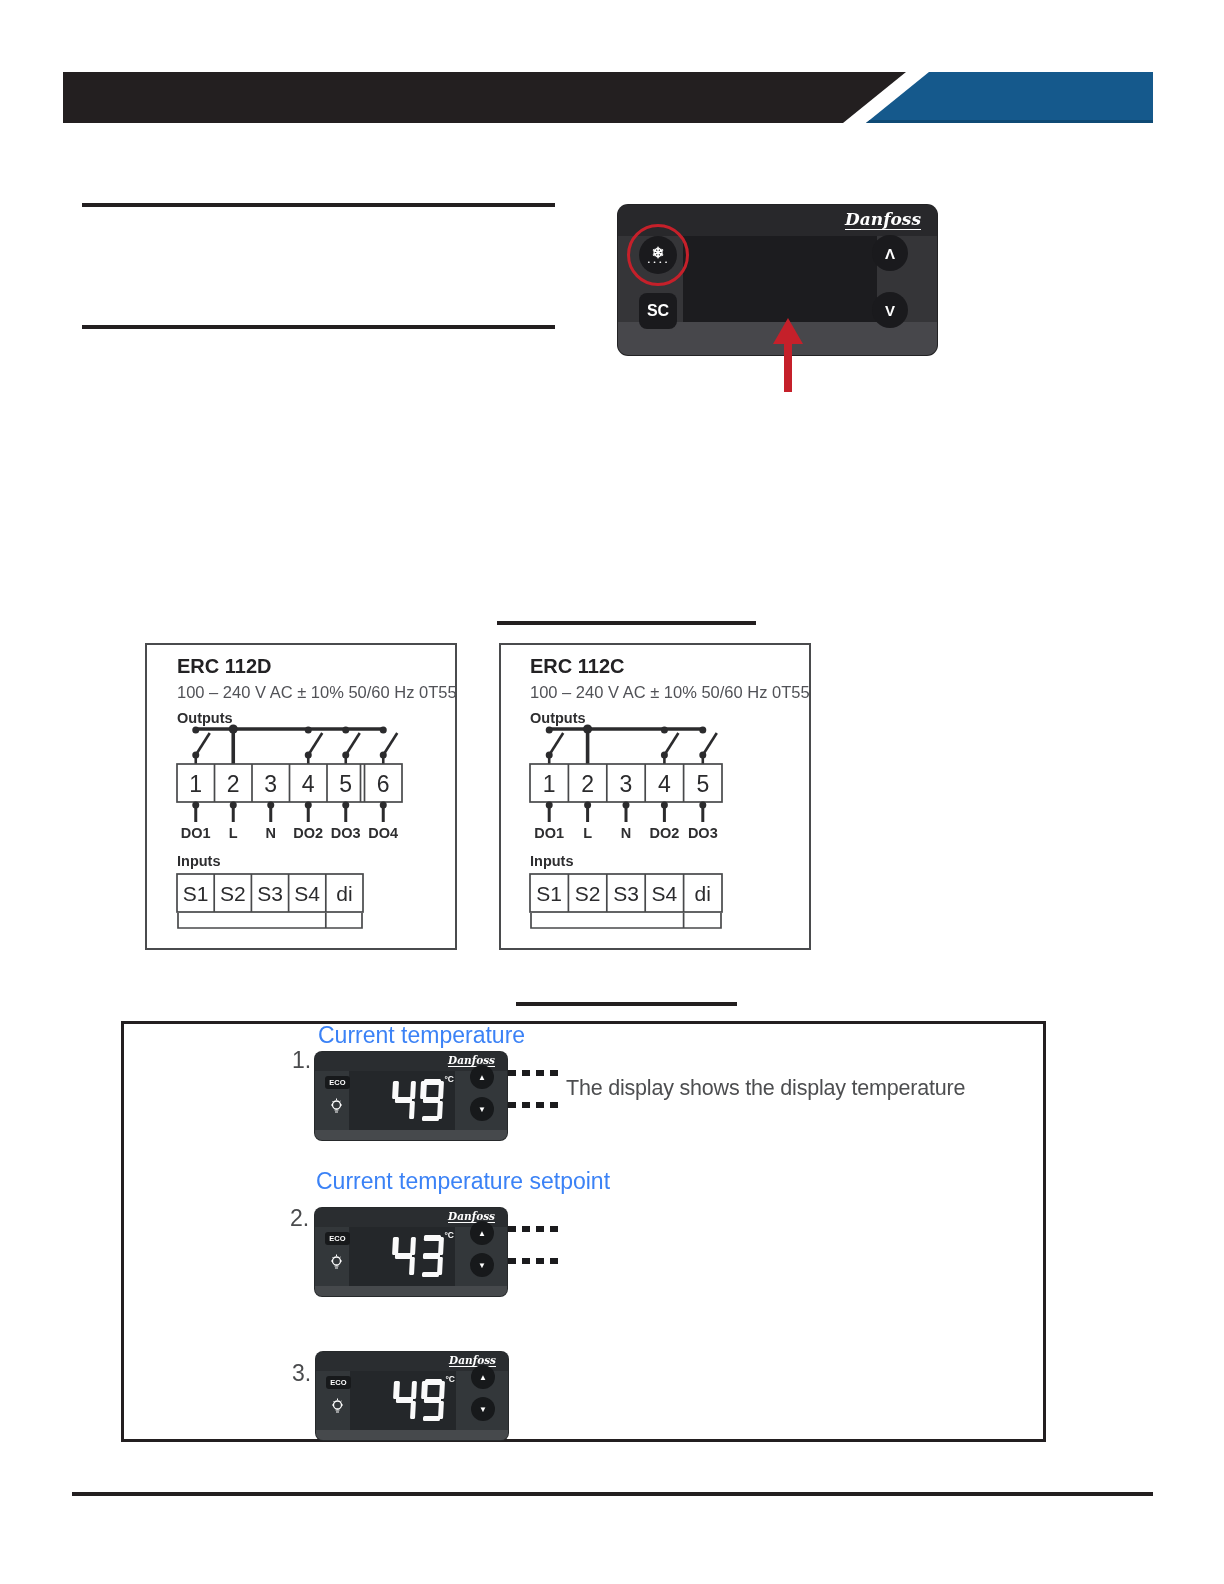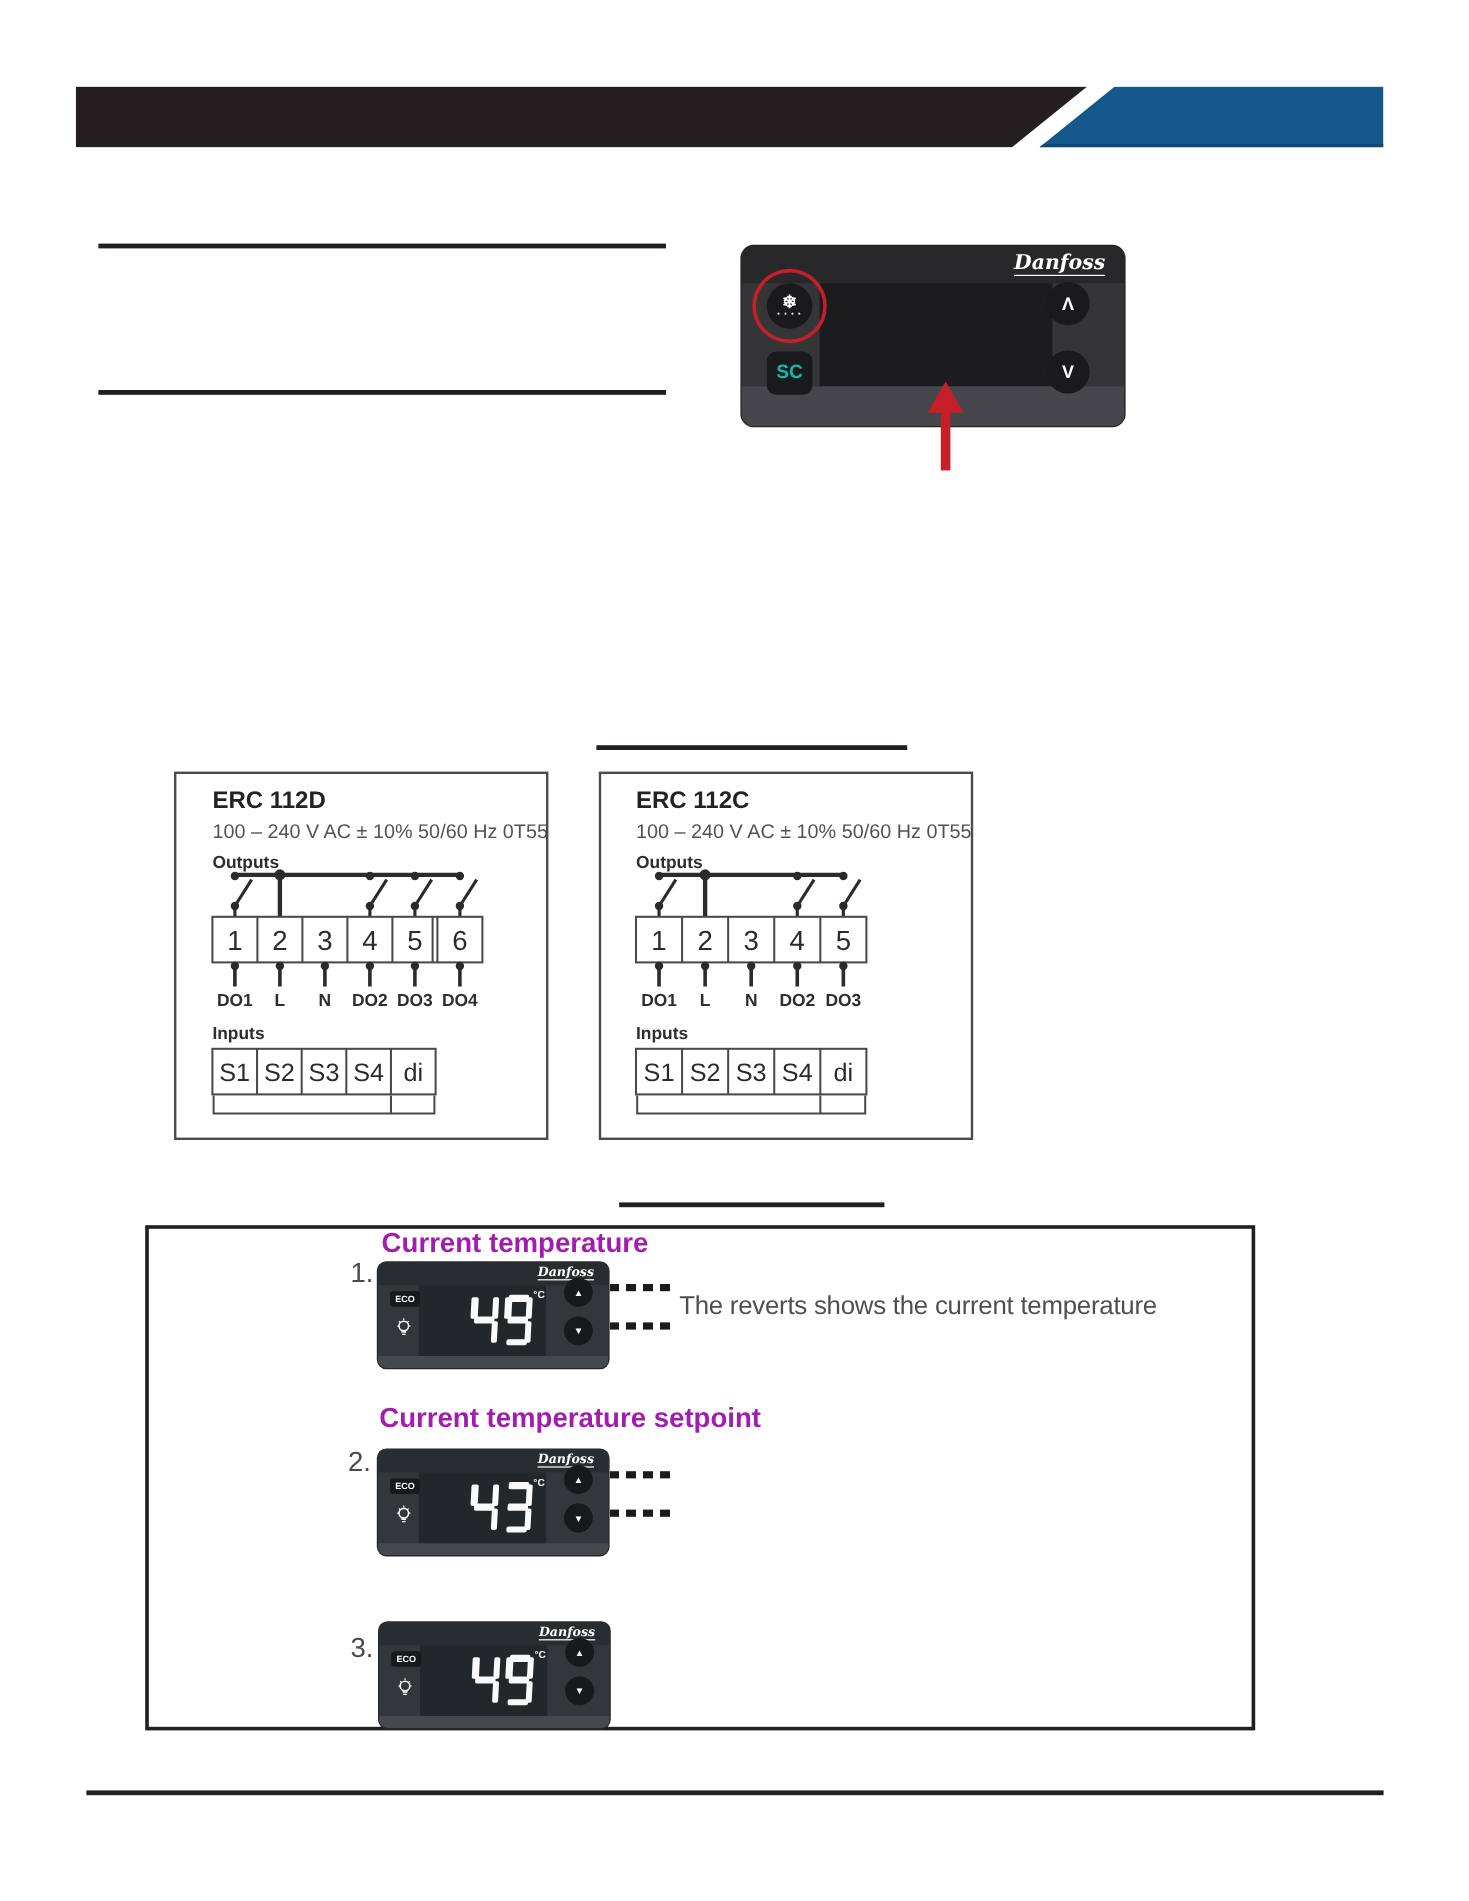--- a/index.html
+++ b/index.html
@@ -26,41 +26,41 @@
              font-style:italic;font-weight:bold;font-size:17px;border-bottom:1.5px solid #fff;line-height:1.1;}
   .ctrl-display{position:absolute;left:65px;top:31px;width:194px;height:86px;background:#1c1c1f;}
   .ctrl-bottom{position:absolute;left:0;top:117px;width:100%;height:33px;background:#47474b;}
   .ctrl-btn{position:absolute;background:#1a1a1d;border-radius:50%;display:flex;align-items:center;
             justify-content:center;color:#ffffff;font-weight:bold;}
   .ctrl-defrost{left:21px;top:31px;width:38px;height:38px;flex-direction:column;line-height:1;}
   .ctrl-defrost .flake{font-size:15px;}
   .ctrl-defrost .dots{font-size:6px;letter-spacing:1px;margin-top:-1px;}
   .ctrl-sc{left:21px;top:88px;width:38px;height:36px;background:#1a1a1d;border-radius:8px;
            position:absolute;display:flex;align-items:center;justify-content:center;
-           color:#14b8a6;font-weight:bold;font-size:16px;}
+           color:#ffffff;font-weight:bold;font-size:16px;}
   .ctrl-up{left:254px;top:30px;width:36px;height:36px;font-size:15px;}
   .ctrl-down{left:254px;top:87px;width:36px;height:36px;font-size:15px;}
   .red-circle{left:627px;top:224px;width:62px;height:62px;border:3.5px solid #c5202a;
               border-radius:50%;box-sizing:border-box;}
 
   
   .diagram-box{width:312px;height:307px;border:2px solid #4a4b4d;box-sizing:border-box;background:#fff;}
   svg text{font-family:"Liberation Sans",sans-serif;}
   .svg-title{font-size:20px;font-weight:bold;fill:#232224;}
   .svg-sub{font-size:16.5px;fill:#515257;}
   .svg-lab{font-size:14.5px;font-weight:600;fill:#2e2e30;}
   .svg-num{font-size:23px;fill:#2b2b2d;text-anchor:middle;}
   .svg-in{font-size:21px;fill:#2b2b2d;text-anchor:middle;}
   .svg-do{font-size:14.5px;font-weight:600;fill:#2e2e30;text-anchor:middle;}
   .wire{stroke:#2b2b2d;}
   .grid{stroke:#48494b;fill:none;}
 
   
   .steps-box{left:121px;top:1021px;width:925px;height:421px;border:3px solid #231f20;box-sizing:border-box;}
-  .step-head{font-size:23px;font-weight:bold;color:#a21caf;}
+  .step-head{font-size:23px;font-weight:normal;color:#3b82f6;}
   .step-num{font-size:23px;color:#4a4b4d;}
   .step-text{font-size:21.5px;color:#4d4e50;letter-spacing:-0.2px;line-height:29.5px;white-space:nowrap;}
   .dash-row{height:6px;background:repeating-linear-gradient(90deg,#1b1b1d 0 8px,transparent 8px 14px);}
 
   
   .sd{width:192px;height:88px;background:#33373a;border-radius:7px;overflow:hidden;
       box-shadow:0 0 0 1px #26292b;}
   .sd-top{position:absolute;left:0;top:0;width:100%;height:19px;background:#2a2d30;}
   .sd-logo{position:absolute;right:12px;top:2px;color:#fff;font-family:"DejaVu Serif",serif;
            font-style:italic;font-weight:bold;font-size:10.5px;border-bottom:1px solid #fff;line-height:1.15;}
@@ -290,21 +290,21 @@
         <circle cx="6.5" cy="7" r="4" fill="none" stroke="#fff" stroke-width="1.3"></circle>
         <path d="M4.5 12 h4 M5 14 h3" stroke="#fff" stroke-width="1.2"></path>
         <path d="M6.5 0.5 v1.6 M1 7 h1.6 M10.4 7 H12 M2.5 3 l1.2 1.2 M10.5 3 l-1.2 1.2" stroke="#fff" stroke-width="1"></path>
       </svg>
     </span>
     <span class="sd-btn sd-up">▲</span>
     <span class="sd-btn sd-down">▼</span>
   </div>
   <div class="abs dash-row" style="left:508px;top:1070px;width:54px;"></div>
   <div class="abs dash-row" style="left:508px;top:1102px;width:54px;"></div>
-  <div class="abs step-text" style="left:566px;top:1074px;">The reverts shows the current temperature</div>
+  <div class="abs step-text" style="left:566px;top:1074px;">The display shows the display temperature</div>
 
   <div class="abs step-head" style="left:316px;top:1168px;">Current temperature setpoint</div>
   <div class="abs step-num" style="left:290px;top:1205px;">2.</div>
   <div class="abs sd" style="left:315px;top:1208px;">
     <div class="sd-top">
       <span class="sd-logo">Danfoss</span>
     </div>
     <div class="sd-bottom"></div>
     <div class="sd-display">
       <div class="sevenseg">

